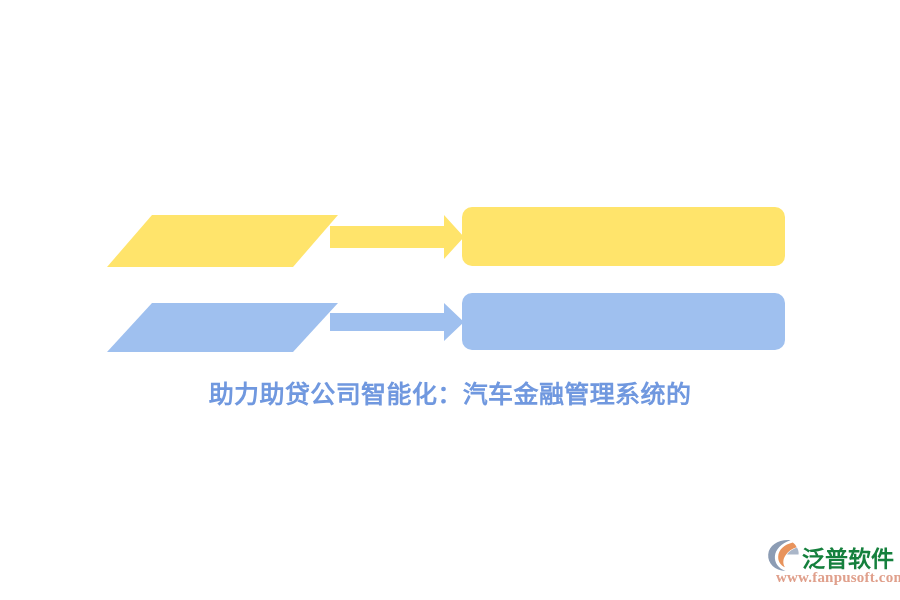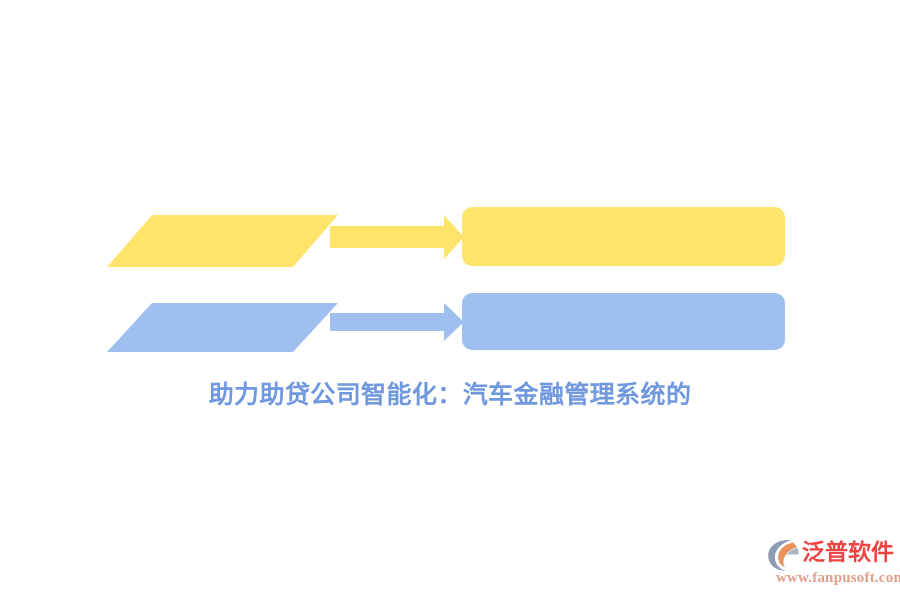--- a/index.html
+++ b/index.html
@@ -66,26 +66,26 @@
   #logo-mark {
     position: absolute;
     left: 0px;
     top: 2px;
     width: 36px;
     height: 34px;
   }
   #logo-brand {
     position: absolute;
     left: 36px;
-    top: 0px;
+    top: 7px;
     font-family: "DejaVu Sans", "Liberation Sans", sans-serif;
     font-size: 23px;
     font-weight: 700;
     line-height: 32px;
-    color: #ef4444;
+    color: #15803d;
     letter-spacing: 0px;
     white-space: nowrap;
   }
   #logo-url {
     position: absolute;
     left: 10px;
     top: 32px;
     font-family: "Liberation Serif", "DejaVu Serif", serif;
     font-size: 15px;
     font-weight: 700;

